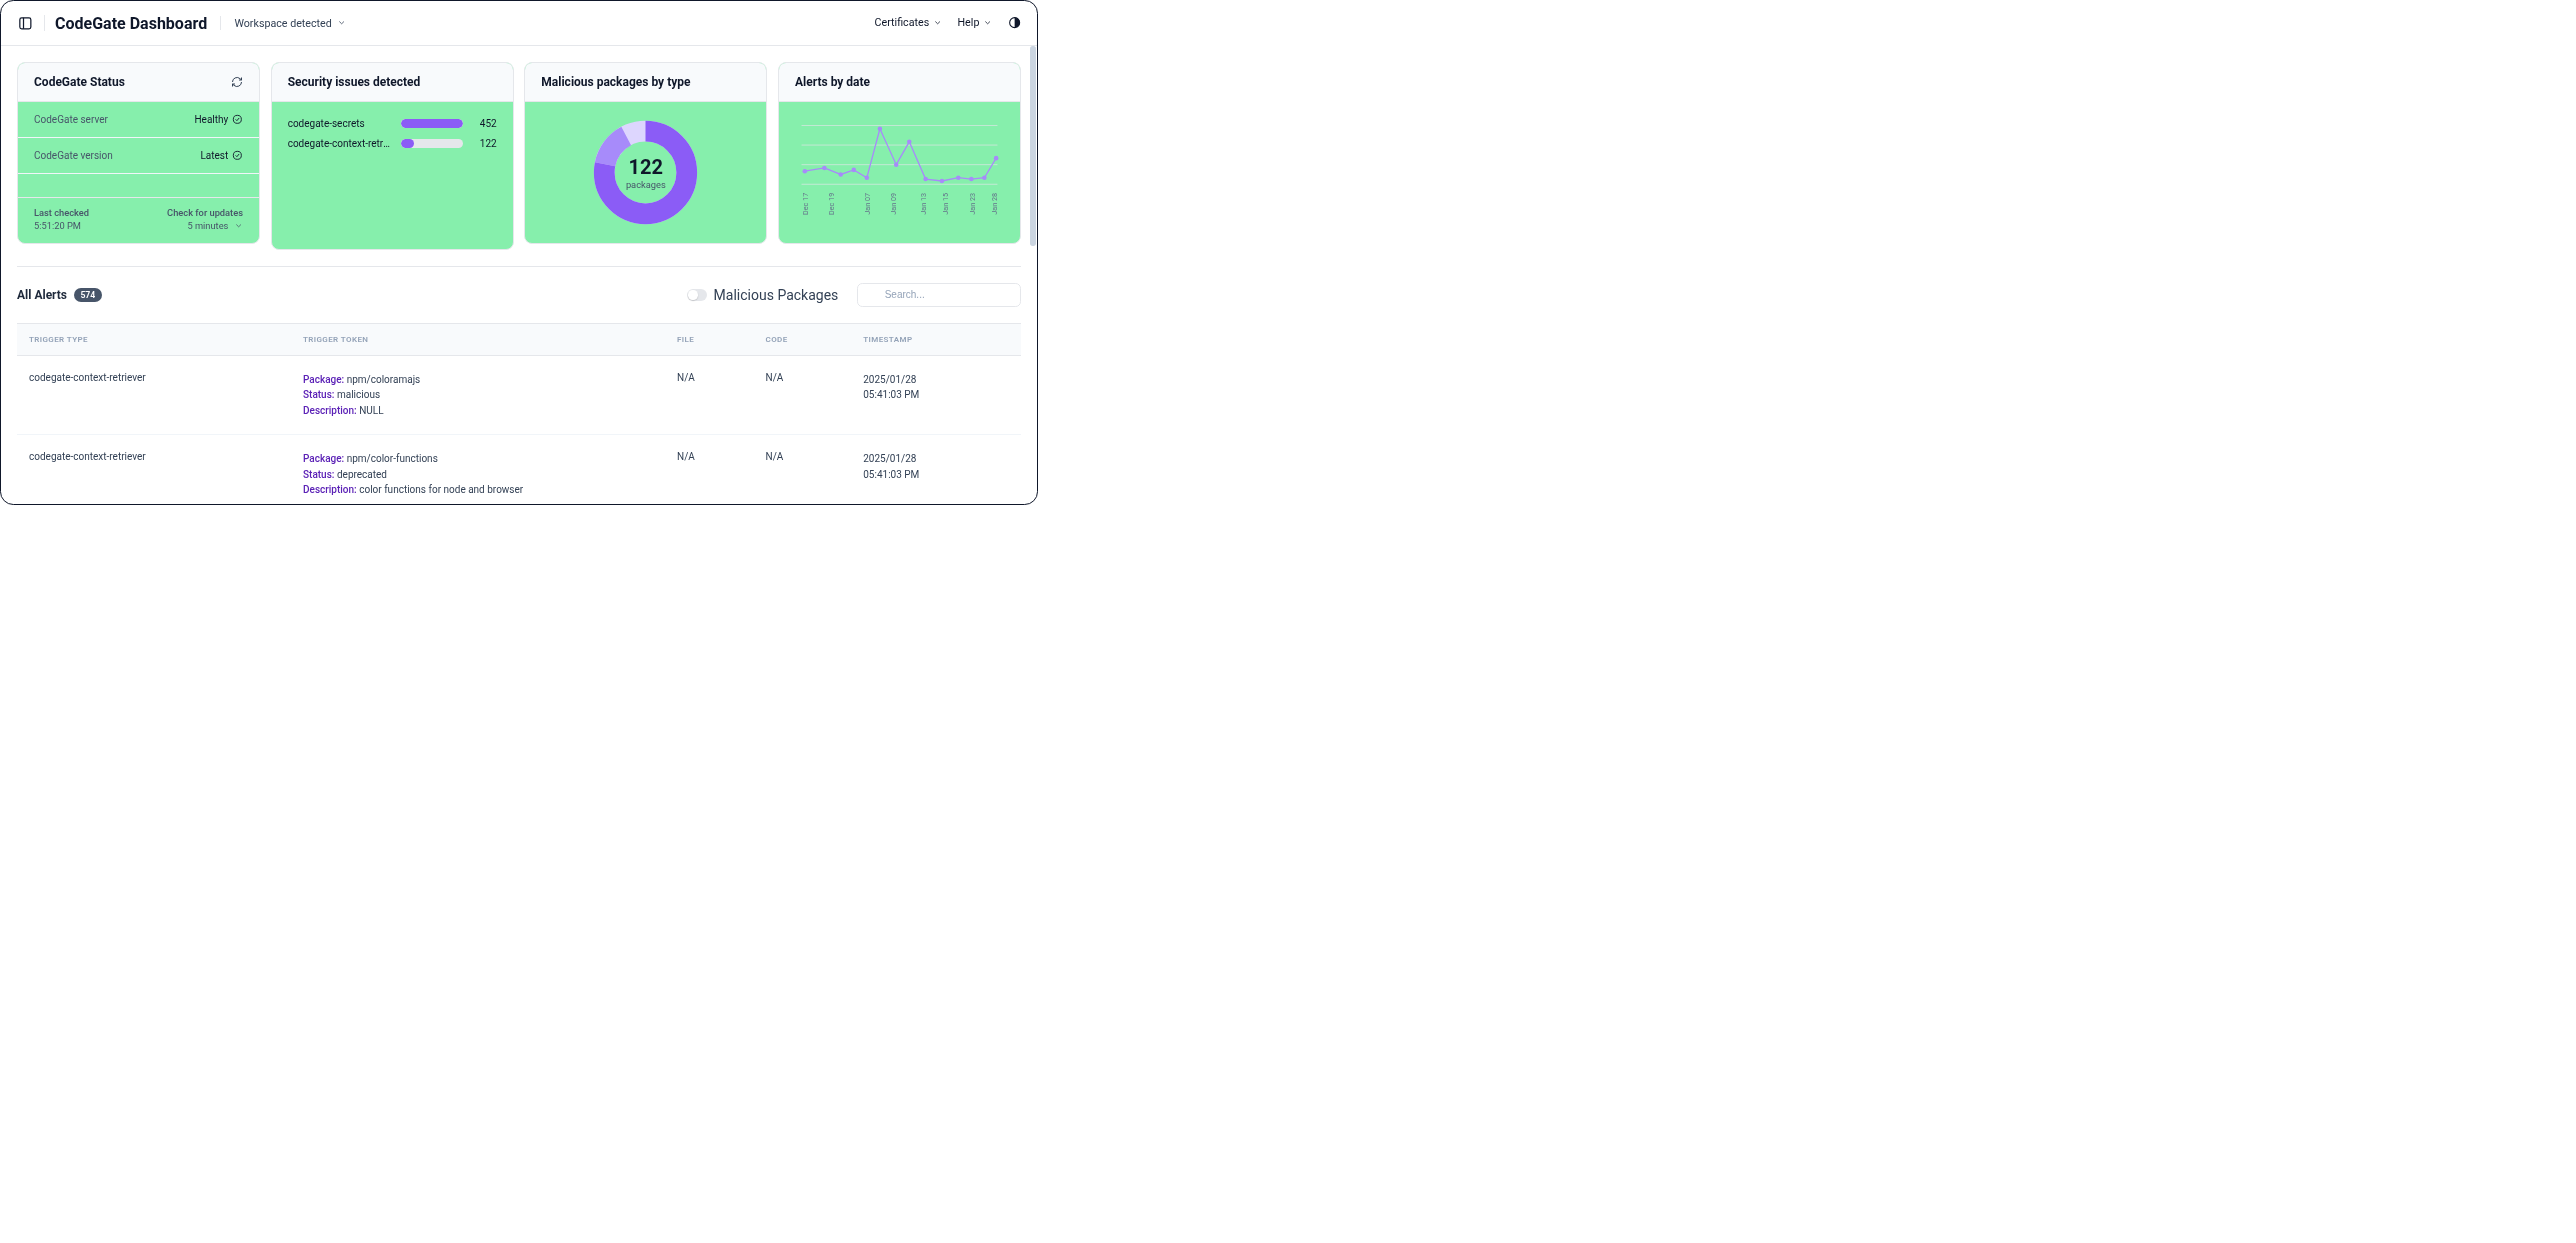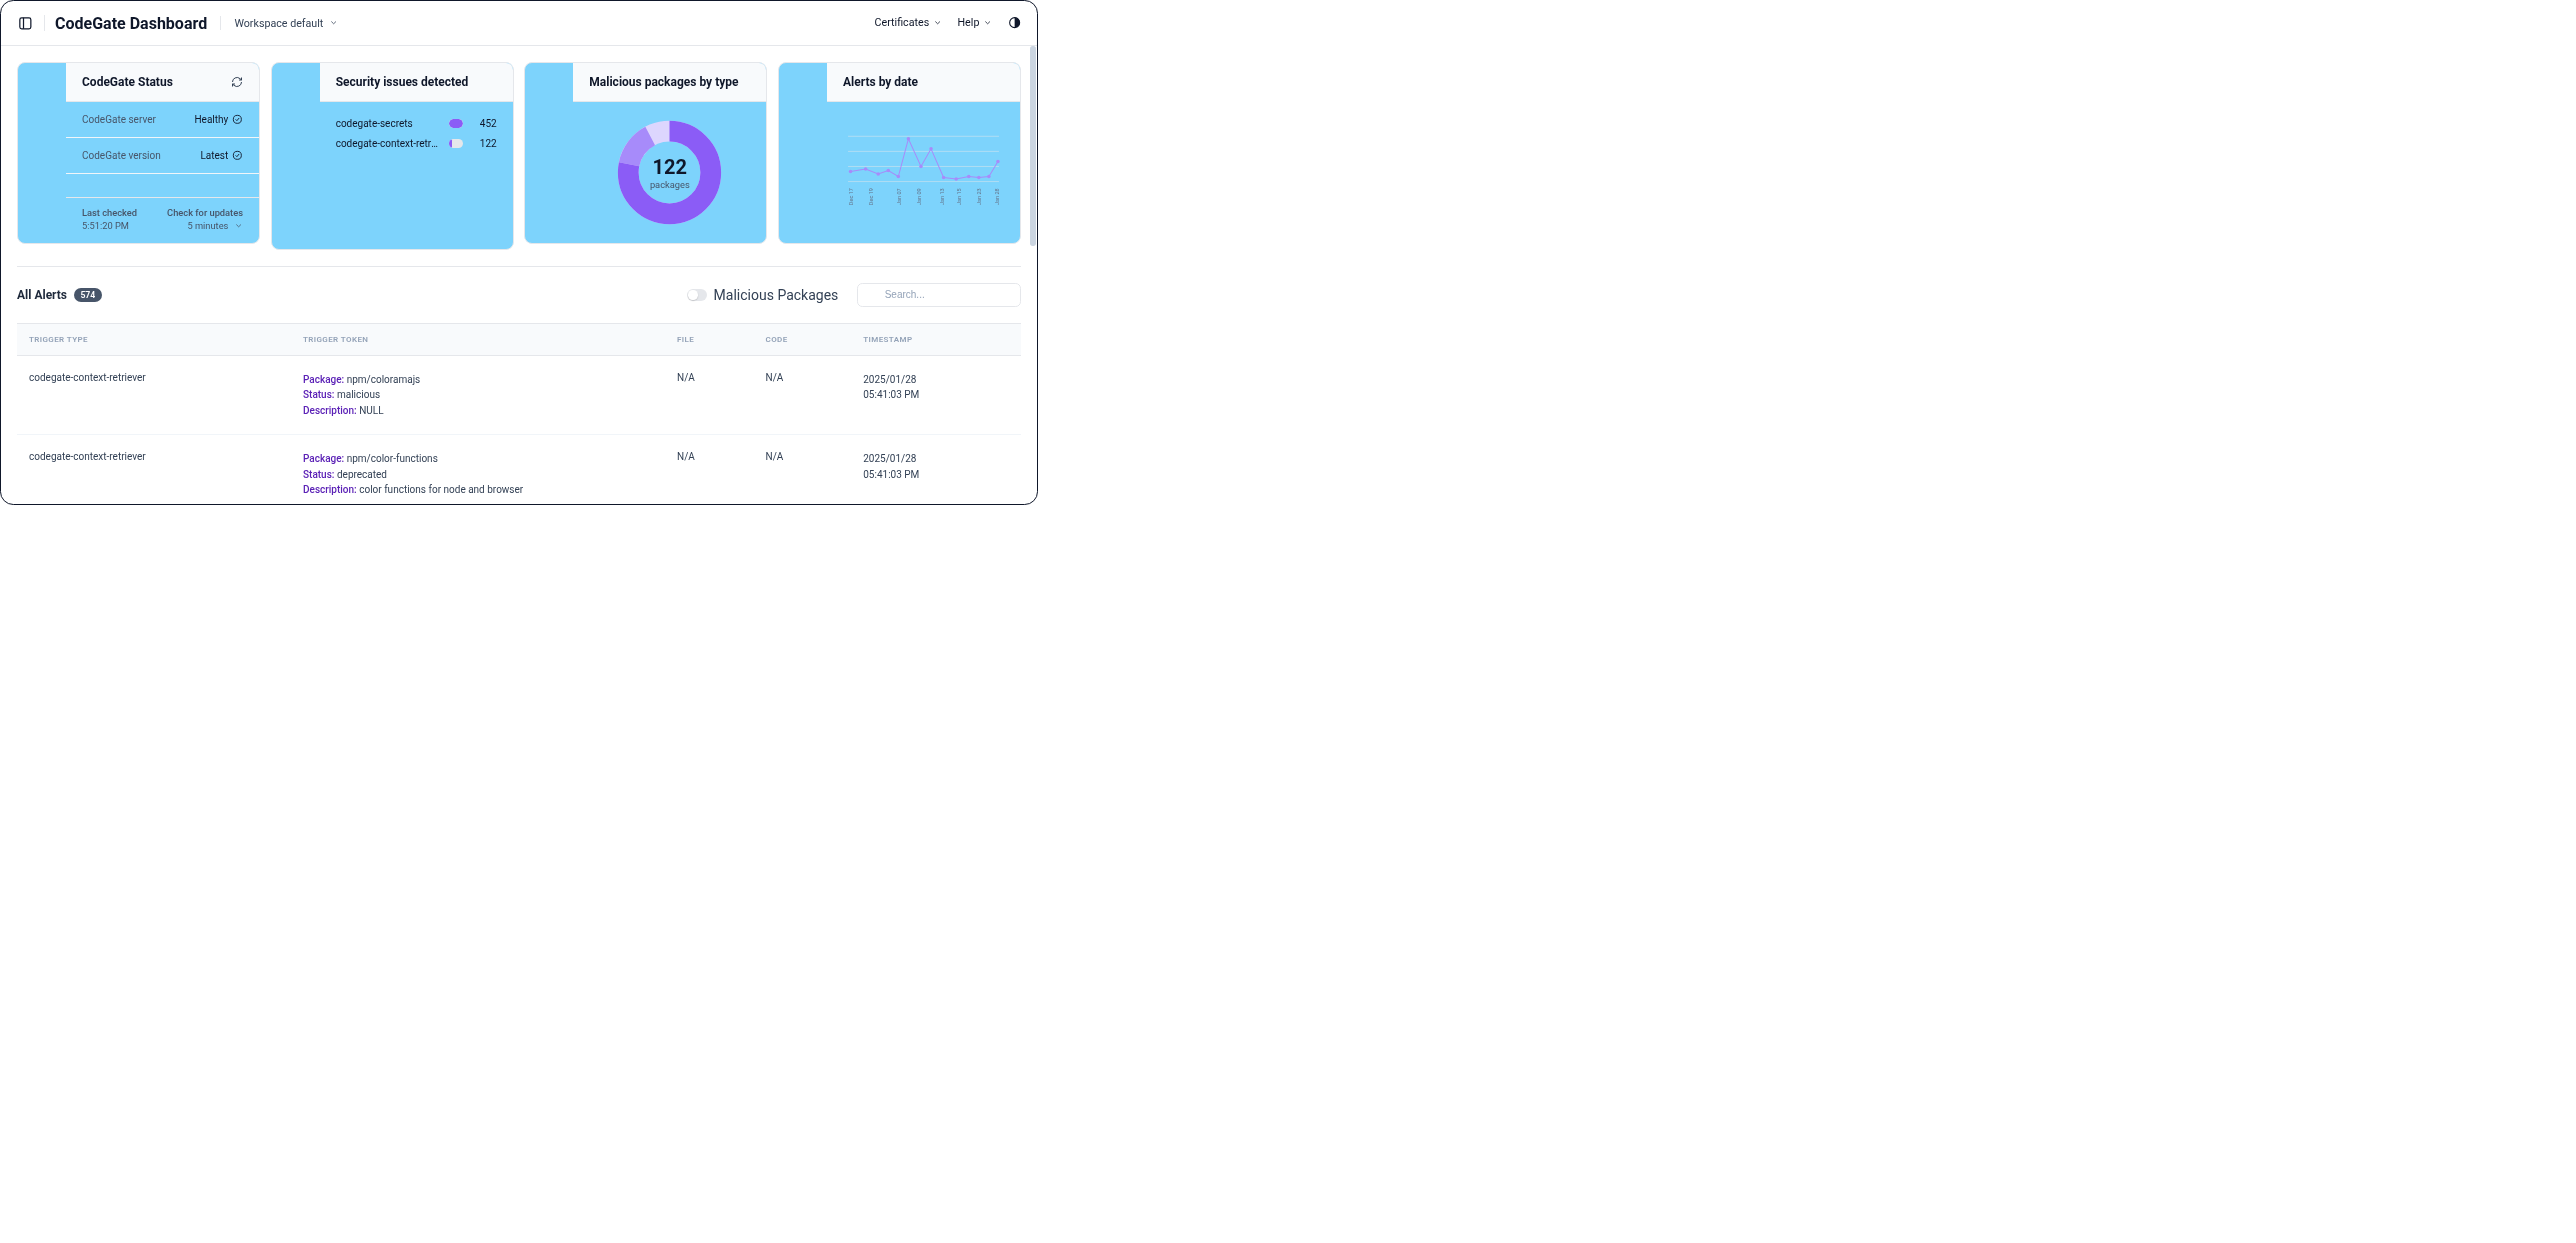--- a/index.html
+++ b/index.html
@@ -84,22 +84,21 @@
 
 .cards-row {
   display: flex;
   gap: 10.7px;
   margin-bottom: 16px;
 }
 .card {
   border: 0.7px solid #e5e7eb;
   border-radius: 8px;
   overflow: hidden;
-  background: #7dd3fc;
-  padding-left: 48px;
+  background: #86efac;
 }
 .card-header {
   background: #f8fafc;
   padding: 12px 16px;
   border-bottom: 0.7px solid #e5e7eb;
   display: flex;
   align-items: center;
   justify-content: space-between;
 }
 .card-header h3 {
@@ -290,21 +289,21 @@
   <div class="sidebar-toggle">
     <svg width="14.7" height="14.7" viewBox="0 0 24 24" fill="none" stroke="#0f172a" stroke-width="2">
       <rect x="3" y="3" width="18" height="18" rx="3"></rect>
       <line x1="9" y1="3" x2="9" y2="21"></line>
     </svg>
   </div>
   <div class="header-divider"></div>
   <div class="app-title">CodeGate Dashboard</div>
   <div class="header-divider2"></div>
   <div class="workspace-select">
-    <span>Workspace default</span>
+    <span>Workspace detected</span>
     <svg width="9.3" height="9.3" viewBox="0 0 24 24" fill="none" stroke="#334155" stroke-width="2">
         <polyline points="6 9 12 15 18 9"></polyline>
       </svg>
   </div>
   <div class="header-spacer"></div>
   <div class="header-right">
     <div class="header-menu">
       <span>Certificates</span>
       <svg width="9.3" height="9.3" viewBox="0 0 24 24" fill="none" stroke="#0f172a" stroke-width="2">
           <polyline points="6 9 12 15 18 9"></polyline>

